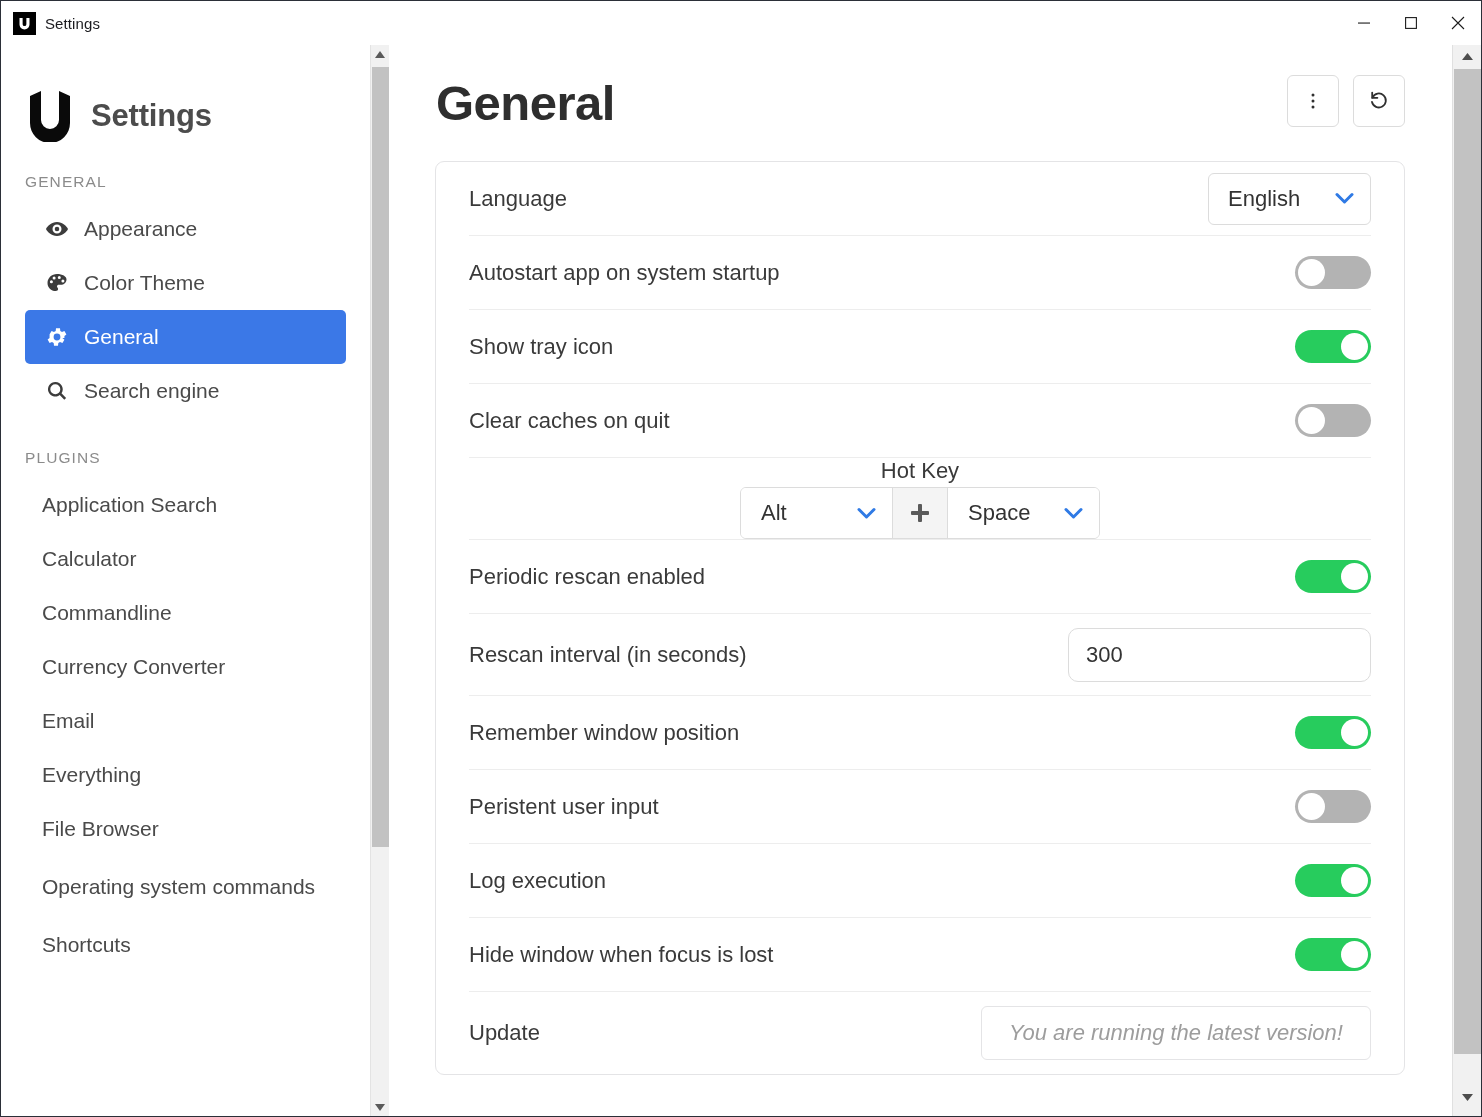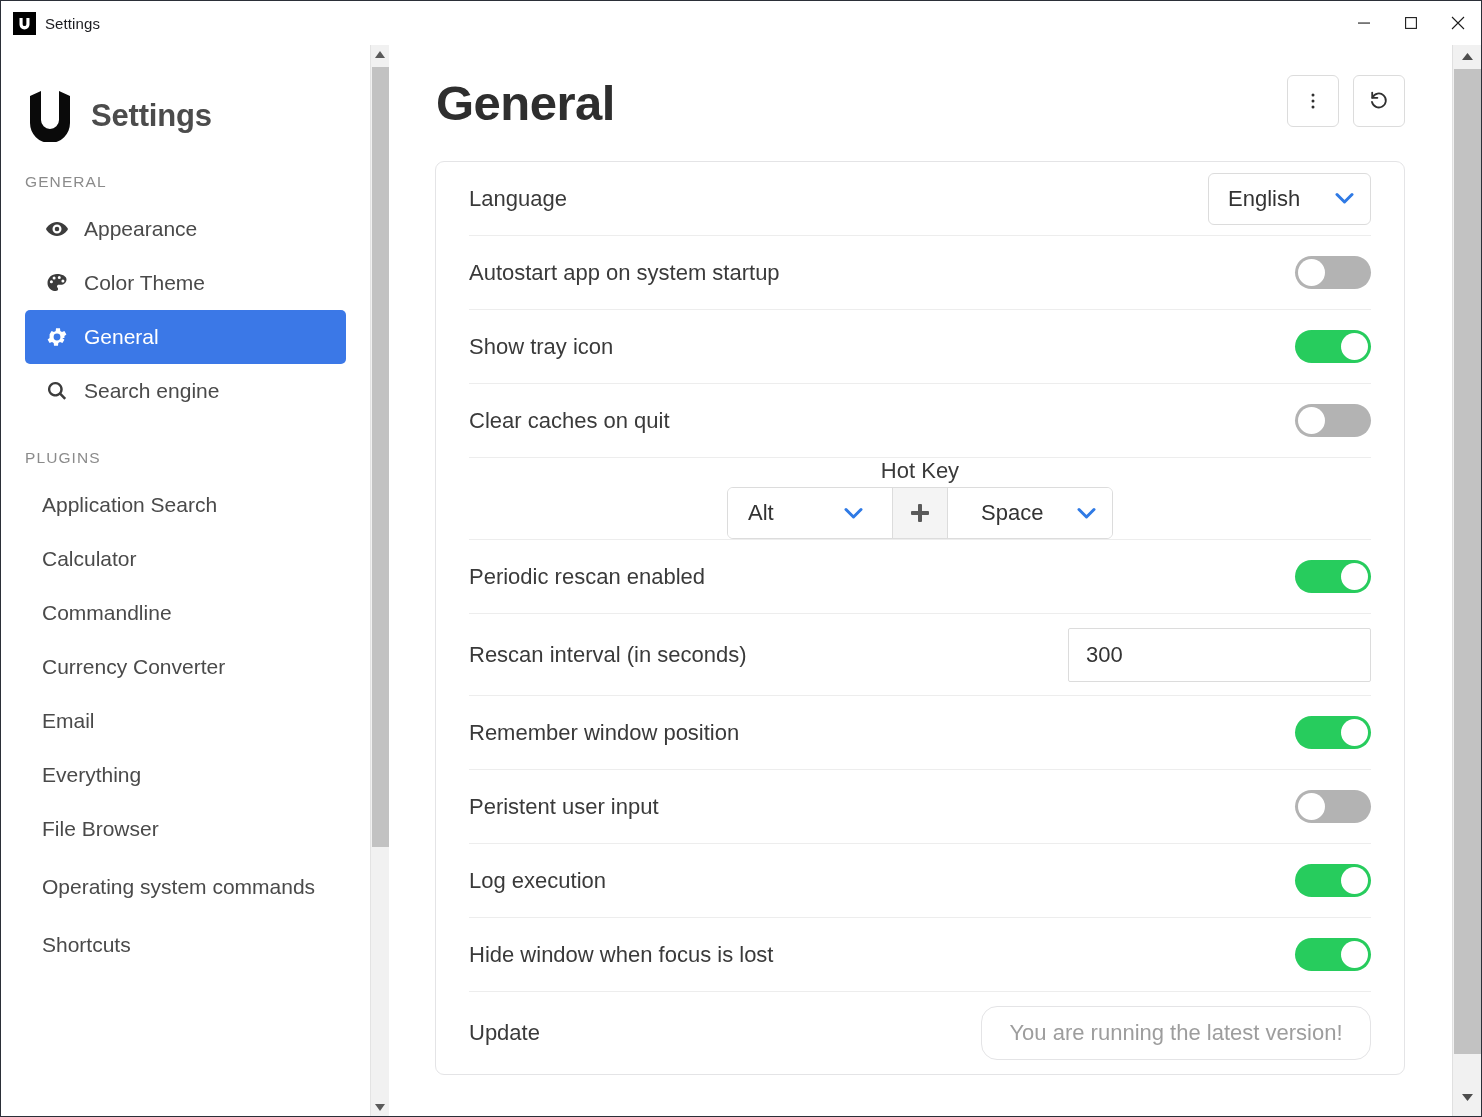--- a/index.html
+++ b/index.html
@@ -270,21 +270,20 @@
   .chev svg { display: block; }
 
   
   .hotkey-group {
     display: flex;
     align-items: stretch;
     height: 52px;
     border: 1px solid #dcdcdc;
     border-radius: 6px;
     overflow: hidden;
-    gap: 13px;
   }
   .hk-select {
     display: flex;
     align-items: center;
     justify-content: space-between;
     gap: 22px;
     padding: 0 16px 0 20px;
     min-width: 151px;
     background: #ffffff;
     font-size: 22px;
@@ -301,42 +300,43 @@
     justify-content: center;
     cursor: default;
   }
   .hk-plus svg { display: block; fill: #5a5a5a; }
 
   
   .text-input {
     width: 303px;
     height: 54px;
     border: 1px solid #dcdcdc;
-    border-radius: 2px;
+    border-radius: 10px;
     background: #ffffff;
     font-size: 22px;
     color: #333333;
     padding: 0 17px;
     font-family: "Liberation Sans", sans-serif;
     outline: none;
   }
 
   
   .update-btn {
     width: 390px;
     height: 54px;
     border: 1px solid #e4e4e6;
-    border-radius: 16px;
+    border-radius: 6px;
     background: #ffffff;
     display: flex;
     align-items: center;
     justify-content: center;
     font-size: 22px;
     color: #9d9d9d;
     cursor: default;
+    font-style: italic;
   }
 
   
   .win-scroll {
     position: absolute;
     top: 44px;
     right: 0;
     width: 29px;
     height: 1071px;
     background: #f1f1f1;

